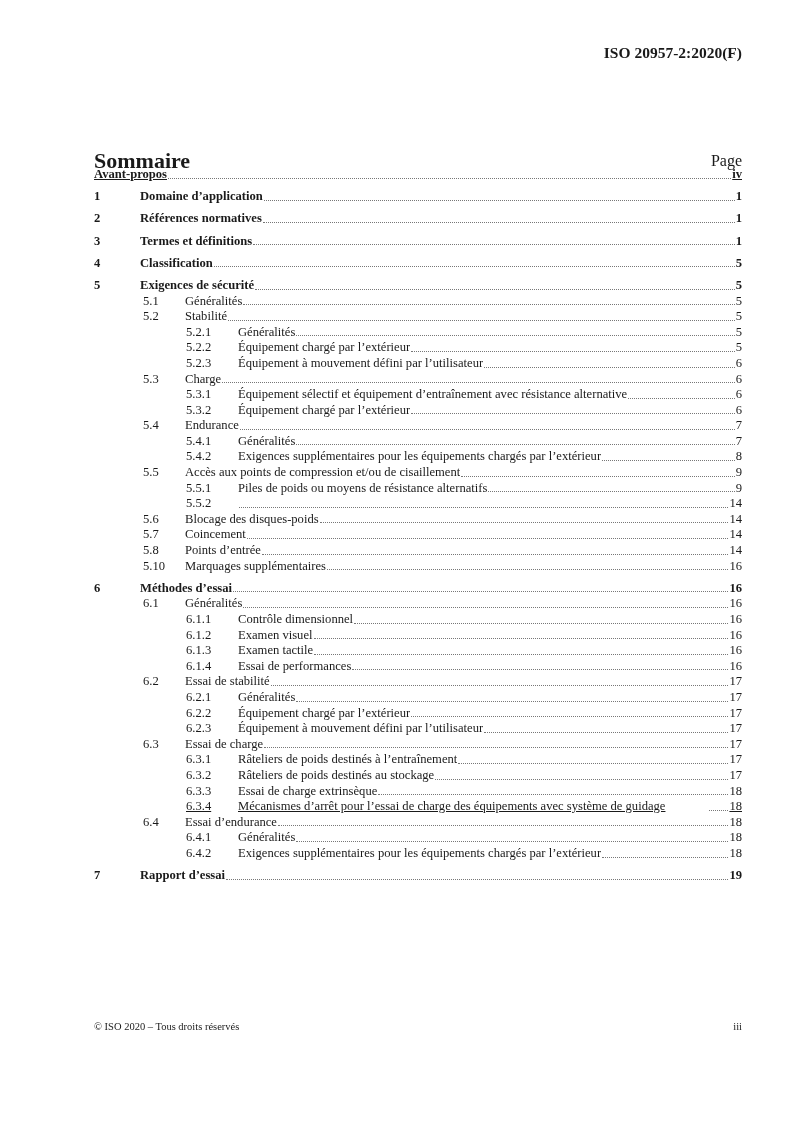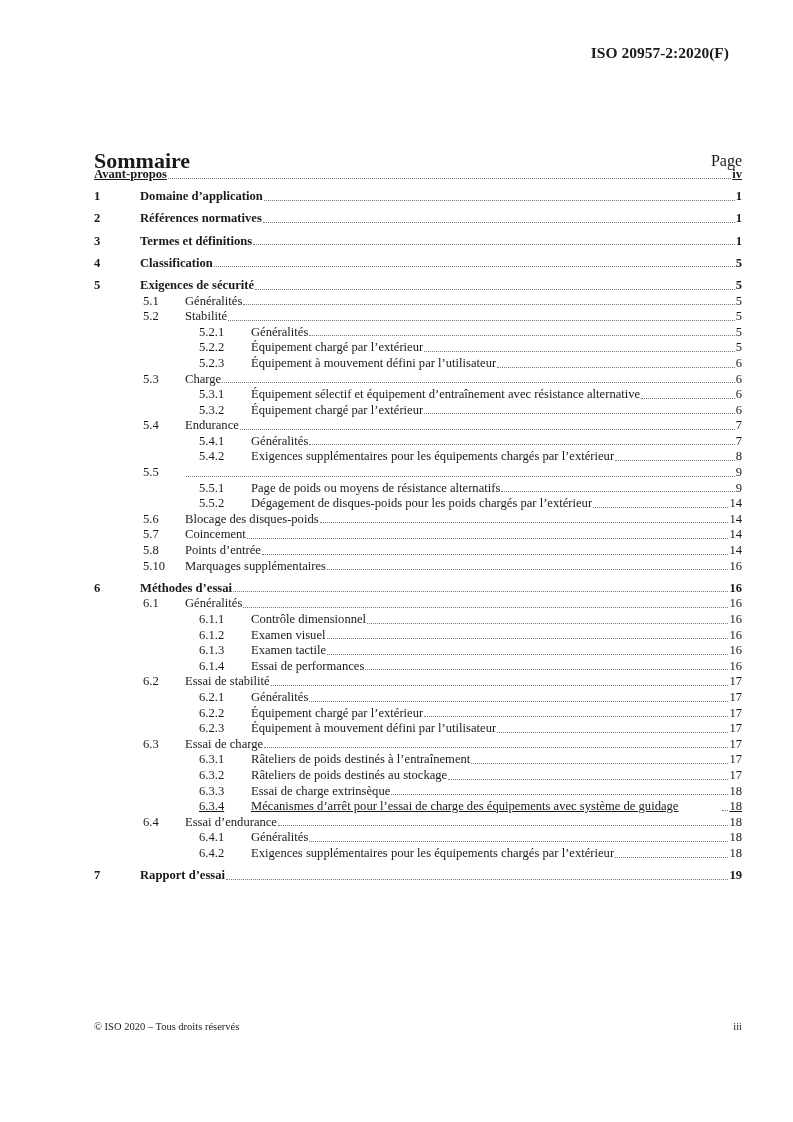--- a/index.html
+++ b/index.html
@@ -2,21 +2,21 @@
 <html><head>
 <meta charset="utf-8">
 <style>
   html, body { margin: 0; padding: 0; background: #ffffff; }
   body {
     width: 793px; height: 1122px; position: relative; overflow: hidden;
     font-family: "DejaVu Serif", "Liberation Serif", serif;
     color: #1a1a1a;
   }
   .doc-id {
-    position: absolute; top: 44px; right: 64px;
+    position: absolute; top: 44px; right: 51px;
     font-family: "Liberation Serif", serif; font-weight: bold; font-size: 15.5px;
     letter-spacing: 0;
   }
   .title-row {
     position: absolute; top: 112px; left: 94px; right: 51px;
     display: flex; justify-content: space-between; align-items: center; margin-top: 36px;
   }
   .title {
     font-family: "Liberation Serif", serif; font-weight: bold; font-size: 22px;
   }
@@ -31,21 +31,21 @@
     position: relative; display: flex; align-items: baseline;
     height: 15.6px; line-height: 15.6px; white-space: nowrap;
   }
   .entry.l0 { font-weight: bold; margin-top: 6.6px; height: 15.6px; }
   .entry.l0.first { margin-top: 12px; text-decoration: underline; }
   .entry .num { flex: 0 0 auto; }
   .entry.l0 .num { width: 46px; }
   .entry.l1 { padding-left: 49px; }
   .entry.l1 .num { width: 42px; }
   .entry.l2 { padding-left: 92px; }
-  .entry.l2 .num { width: 52px; margin-left: 13px; }
+  .entry.l2 .num { width: 52px; }
   .entry .label { flex: 0 1 auto; overflow: hidden; }
   .entry .leader {
     flex: 1 1 auto; margin: 0 1px; border-bottom: 1px dotted #777;
     height: 0; align-self: flex-end; margin-bottom: 4px; min-width: 6px;
   }
   .entry .pg { flex: 0 0 auto; text-align: center; }
   .entry.wrap { height: auto; align-items: flex-end; text-decoration: underline; }
   .entry.wrap .label { white-space: normal; line-height: 15.6px; width: 470px; flex: 0 0 auto; }
   .footer {
     position: absolute; top: 1021px; left: 94px; right: 51px;
@@ -160,32 +160,32 @@
       <span class="pg">7</span>
     </div>
     <div class="entry l2">
       <span class="num">5.4.2</span>
       <span class="label">Exigences supplémentaires pour les équipements chargés par l’extérieur</span>
       <span class="leader"></span>
       <span class="pg">8</span>
     </div>
     <div class="entry l1">
       <span class="num">5.5</span>
+      <span class="label">Accès aux points de compression et/ou de cisaillement</span>
       <span class="leader"></span>
       <span class="pg">9</span>
     </div>
     <div class="entry l2">
       <span class="num">5.5.1</span>
-      <span class="label">Page de poids ou moyens de résistance alternatifs</span>
+      <span class="label">Piles de poids ou moyens de résistance alternatifs</span>
       <span class="leader"></span>
       <span class="pg">9</span>
     </div>
     <div class="entry l2">
       <span class="num">5.5.2</span>
-      <span class="label">Dégagement de disques-poids pour les poids chargés par l’extérieur</span>
       <span class="leader"></span>
       <span class="pg">14</span>
     </div>
     <div class="entry l1">
       <span class="num">5.6</span>
       <span class="label">Blocage des disques-poids</span>
       <span class="leader"></span>
       <span class="pg">14</span>
     </div>
     <div class="entry l1">

